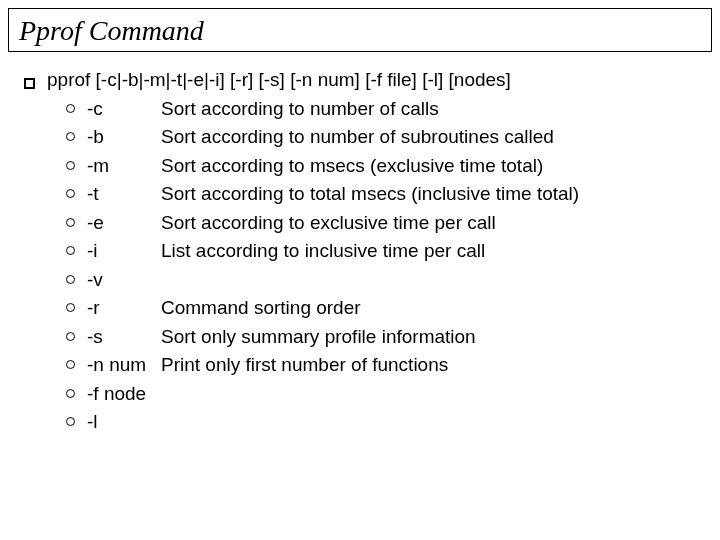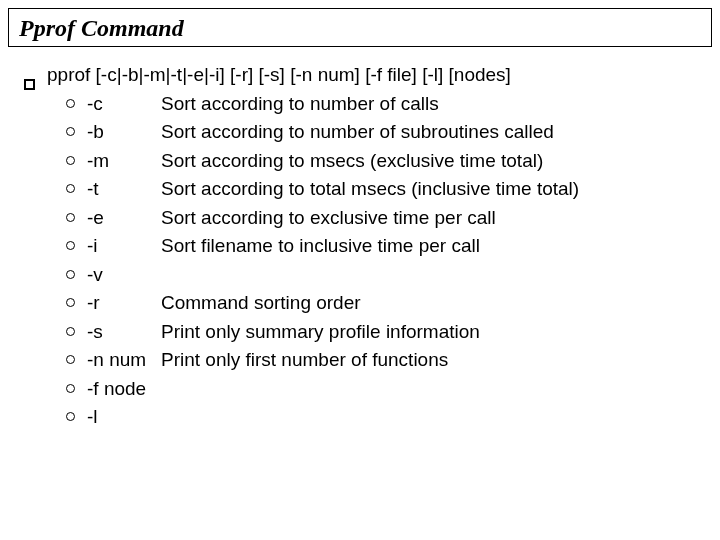--- a/index.html
+++ b/index.html
@@ -14,29 +14,29 @@
     overflow: hidden;
   }
   .title-box {
     margin: 8px 8px 14px 8px;
     border: 1px solid #000;
     padding: 6px 10px 4px 10px;
   }
   .title-text {
     font-family: "Times New Roman", serif;
     font-style: italic;
-    font-weight: bold;
-    font-size: 24px;
+    font-weight: normal;
+    font-size: 28px;
   }
   .content {
     padding: 0 16px 0 24px;
   }
   .main-row {
     display: flex;
-    align-items: flex-end;
+    align-items: center;
     line-height: 1.5;
   }
   .bullet-sq {
     width: 11px;
     height: 11px;
     border: 2px solid #000;
     box-sizing: border-box;
     margin-top: 6px;
     margin-right: 12px;
     flex: 0 0 auto;
@@ -112,38 +112,38 @@
 
     <div class="sub-row">
       <span class="bullet-circ"></span>
       <span class="flag-col">-e</span>
       <span class="desc-col">Sort according to exclusive time per call</span>
     </div>
 
     <div class="sub-row">
       <span class="bullet-circ"></span>
       <span class="flag-col">-i</span>
-      <span class="desc-col">Sort filename to inclusive time per call</span>
+      <span class="desc-col">List according to inclusive time per call</span>
     </div>
 
     <div class="sub-row">
       <span class="bullet-circ"></span>
       <span class="flag-col">-v</span>
     </div>
 
     <div class="sub-row">
       <span class="bullet-circ"></span>
       <span class="flag-col">-r</span>
       <span class="desc-col">Command sorting order</span>
     </div>
 
     <div class="sub-row">
       <span class="bullet-circ"></span>
       <span class="flag-col">-s</span>
-      <span class="desc-col">Print only summary profile information</span>
+      <span class="desc-col">Sort only summary profile information</span>
     </div>
 
     <div class="sub-row">
       <span class="bullet-circ"></span>
       <span class="flag-col">-n num</span>
       <span class="desc-col">Print only first number of functions</span>
     </div>
 
     <div class="sub-row">
       <span class="bullet-circ"></span>

